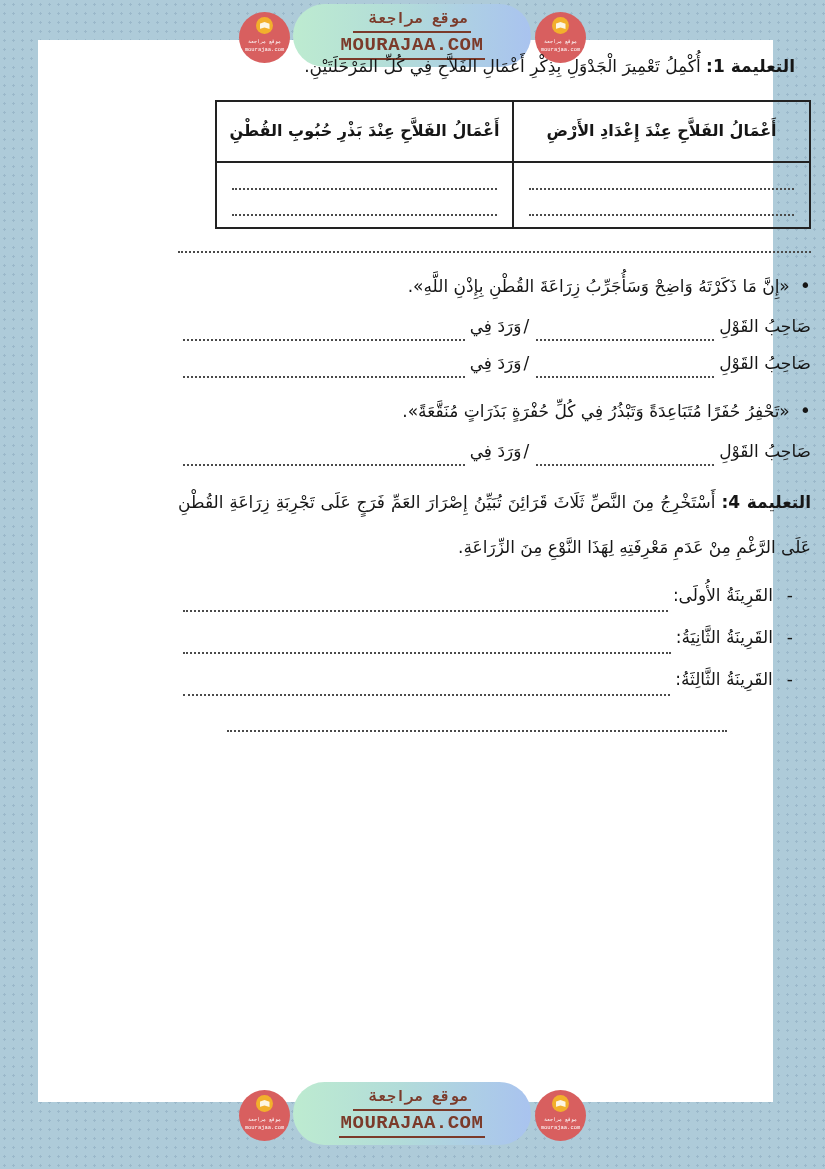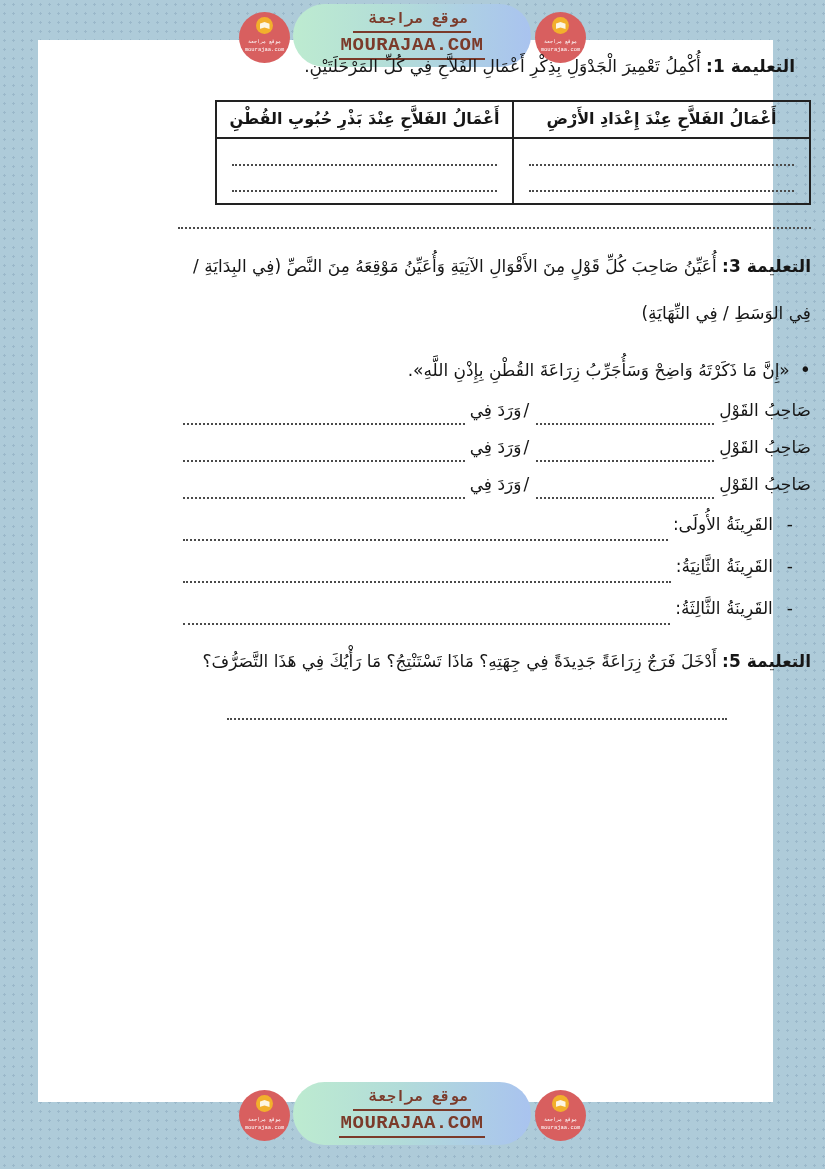--- a/index.html
+++ b/index.html
@@ -68,21 +68,21 @@
   .t3 { margin-top:14px; line-height:47px; }
   .t4 { margin-top:14px; }
   .t5 { margin-top:14px; }
   
   table.answers {
     border-collapse:collapse; width:596px; margin-top:18px;
     table-layout:fixed;
   }
   table.answers th, table.answers td { border:2px solid #222; }
   table.answers th {
-    font-size:16px; font-weight:bold; text-align:center; padding:5px 4px;
+    font-size:16px; font-weight:bold; text-align:center; padding:17px 4px;
     line-height:1.55;
   }
   table.answers td { height:62px; vertical-align:top; }
   .cell-dots { margin:16px 14px 0 14px; border-bottom:2px dotted #4a4a4a; height:8px; }
   
   .fulldots { margin-top:18px; border-bottom:2px dotted #4a4a4a; height:4px; }
   .finaldots { margin:30px 84px 0 0; width:500px; border-bottom:2px dotted #4a4a4a; height:4px; }
   
   .quote-row { margin-top:14px; line-height:36px; }
   .bullet { font-size:19px; margin-left:10px; }
@@ -141,65 +141,65 @@
         <td>
           <div class="cell-dots"></div>
           <div class="cell-dots"></div>
         </td>
       </tr>
     </tbody>
       </table>
 
     <div class="fulldots"></div>
 
-    <p class="para t3"><span class="label">التعليمة 3:</span> <span>أُعَيِّنُ صَاحِبَ كُلِّ قَوْلٍ مِنَ الأَقْوَالِ الآتِيَةِ وَأُعَيِّنُ مَوْقِعَهُ مِنَ النَّصِّ (فِي البِدَايَةِ / فِي الوَسَطِ / فِي النِّهَايَةِ)</span></p>
 
     <div class="quote-row"><span class="bullet">•</span><span>«إِنَّ مَا ذَكَرْتَهُ وَاضِحْ وَسَأُجَرِّبُ زِرَاعَةَ القُطْنِ بِإِذْنِ اللَّهِ».</span></div>
     <div class="answer-row">
       <span>صَاحِبُ القَوْلِ</span>
       <span class="dotfill fixed"></span>
       <span class="sep">/</span>
       <span>وَرَدَ فِي</span>
       <span class="dotfill grow"></span>
     </div>
 
     <div class="answer-row">
       <span>صَاحِبُ القَوْلِ</span>
       <span class="dotfill fixed"></span>
       <span class="sep">/</span>
       <span>وَرَدَ فِي</span>
       <span class="dotfill grow"></span>
     </div>
 
+    <div class="quote-row"><span class="bullet">•</span><span>«تَحْفِرُ حُفَرًا مُتَبَاعِدَةً وَتَبْذُرُ فِي كُلِّ حُفْرَةٍ بَذَرَاتٍ مُنَقَّعَةً».</span></div>
     <div class="answer-row">
       <span>صَاحِبُ القَوْلِ</span>
       <span class="dotfill fixed"></span>
       <span class="sep">/</span>
       <span>وَرَدَ فِي</span>
       <span class="dotfill grow"></span>
     </div>
 
+    <p class="para justify t4"><span class="label">التعليمة 4:</span> <span>أَسْتَخْرِجُ مِنَ النَّصِّ ثَلَاثَ قَرَائِنَ تُبَيِّنُ إِصْرَارَ العَمِّ فَرَجٍ عَلَى تَجْرِبَةِ زِرَاعَةِ القُطْنِ عَلَى الرَّغْمِ مِنْ عَدَمِ مَعْرِفَتِهِ لِهَذَا النَّوْعِ مِنَ الزِّرَاعَةِ.</span></p>
 
     <div class="clue-row">
       <span class="clue-dash">-</span>
       <span>القَرِينَةُ الأُولَى:</span>
       <span class="dotfill grow"></span>
     </div>
     <div class="clue-row">
       <span class="clue-dash">-</span>
       <span>القَرِينَةُ الثَّانِيَةُ:</span>
       <span class="dotfill grow"></span>
     </div>
     <div class="clue-row">
       <span class="clue-dash">-</span>
       <span>القَرِينَةُ الثَّالِثَةُ:</span>
       <span class="dotfill grow"></span>
     </div>
 
-    <p class="para t5"><span class="label">التعليمة 5:</span> <span>أَدْخَلَ فَرَجٌ زِرَاعَةً جَدِيدَةً فِي جِهَتِهِ؟ مَاذَا تَسْتَنْتِجُ؟ مَا رَأْيُكَ فِي هَذَا التَّصَرُّفَ؟</span></p>
 
     <div class="finaldots"></div>
   </div>
 
   <div class="banner footer">
     <div class="logo-badge left">
       <span class="logo-sun">
           <span class="logo-book"></span>
         </span>
       <div class="logo-ar">موقع مراجعة</div>

